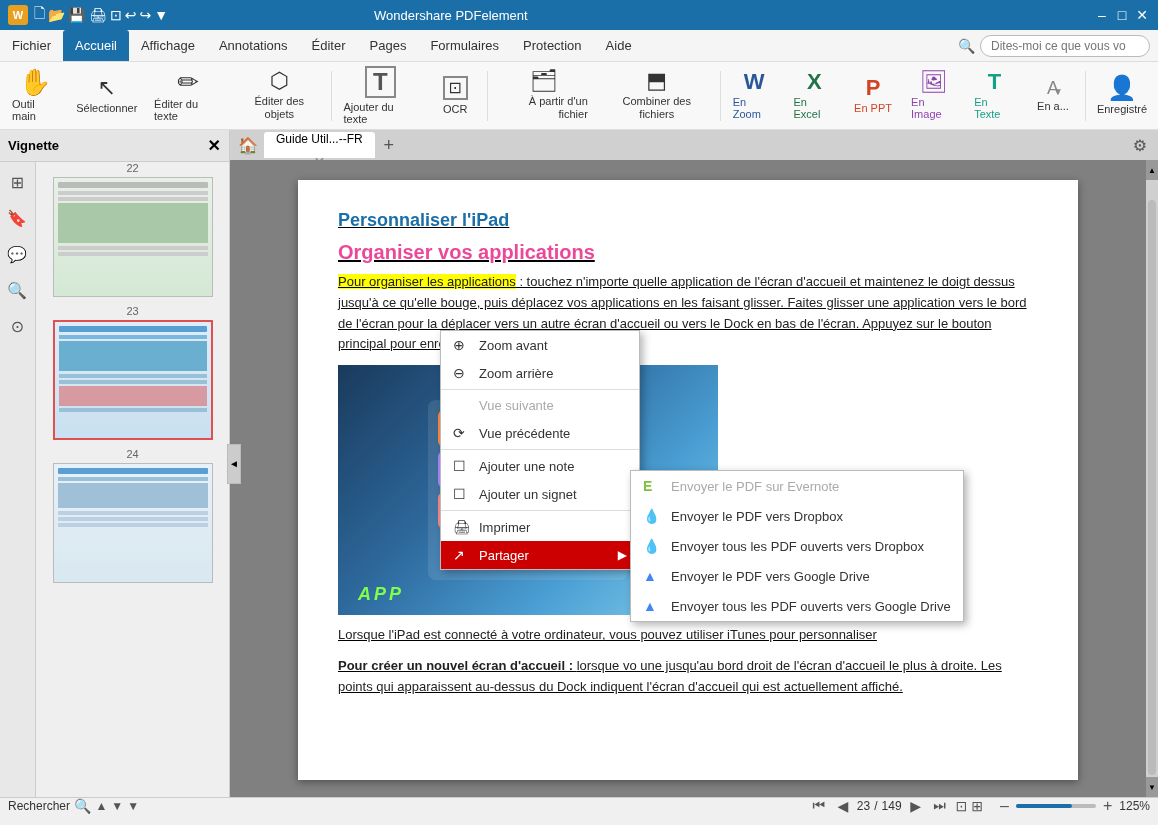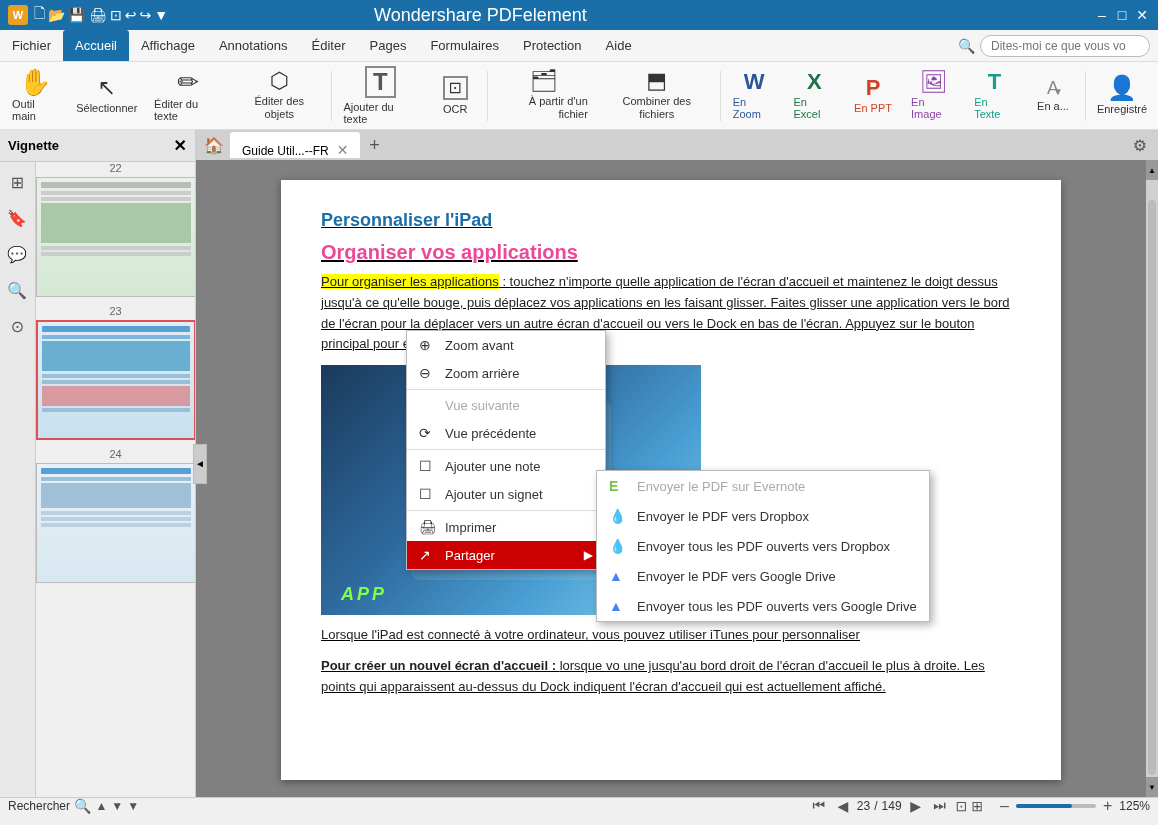--- a/index.html
+++ b/index.html
@@ -93,21 +93,21 @@
     .toolbar-btn-texte { color: #16a085; }
 
     
     .main-area {
       display: flex;
       height: calc(825px - 30px - 32px - 68px - 28px);
     }
 
     
     .sidebar {
-      width: 196px;
+      width: 230px;
       background: #efefef;
       border-right: 1px solid #ccc;
       display: flex;
       flex-direction: column;
     }
     .sidebar-header {
       display: flex;
       align-items: center;
       justify-content: space-between;
       padding: 6px 8px;
@@ -187,25 +187,26 @@
       justify-content: center;
       cursor: pointer;
       font-size: 16px;
       color: #555;
     }
     .tab {
       background: white;
       height: 26px;
       padding: 0 12px;
       display: flex;
-      align-items: flex-end;
+      align-items: center;
       gap: 8px;
       font-size: 12px;
       border-radius: 3px 3px 0 0;
       cursor: pointer;
+      flex-direction: column;
     }
     .tab-add {
       width: 24px;
       height: 24px;
       display: flex;
       align-items: center;
       justify-content: center;
       cursor: pointer;
       font-size: 18px;
       color: #555;
@@ -419,21 +420,21 @@
     <div class="titlebar-quicktools">
       <span>🗋</span>
       <span>📂</span>
       <span>💾</span>
       <span>🖨</span>
       <span>⊡</span>
       <span>↩</span>
       <span>↪</span>
       <span>▼</span>
     </div>
-    <span style="margin-left: 200px; font-size:18px;">Wondershare PDFelement</span>
+    <span style="margin-left: 200px; font-size:13px;">Wondershare PDFelement</span>
   </div>
   <div class="titlebar-controls">
     <span>–</span>
     <span>□</span>
     <span>✕</span>
   </div>
 </div>
 
 <div class="menubar">
   <div class="menu-item">Fichier</div>

